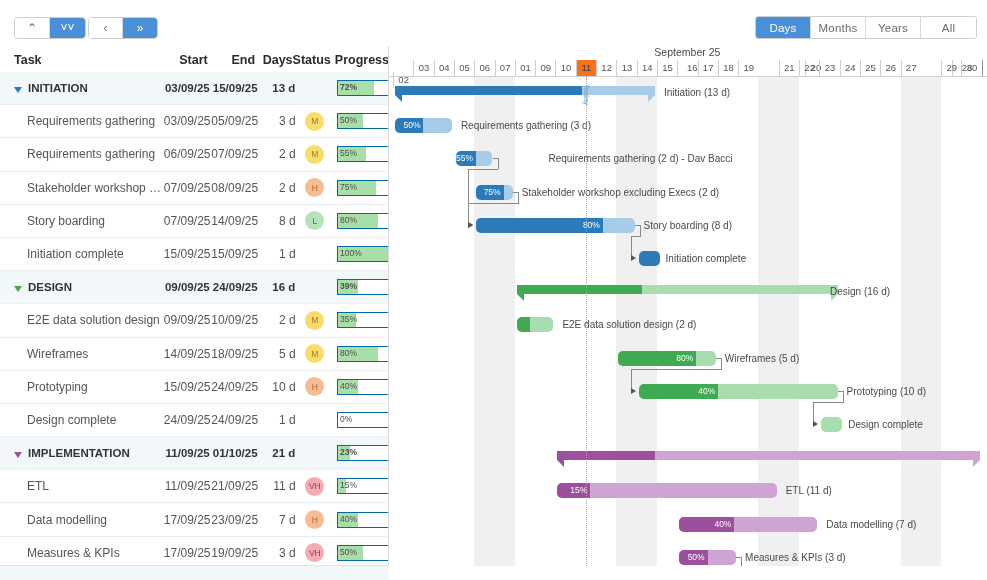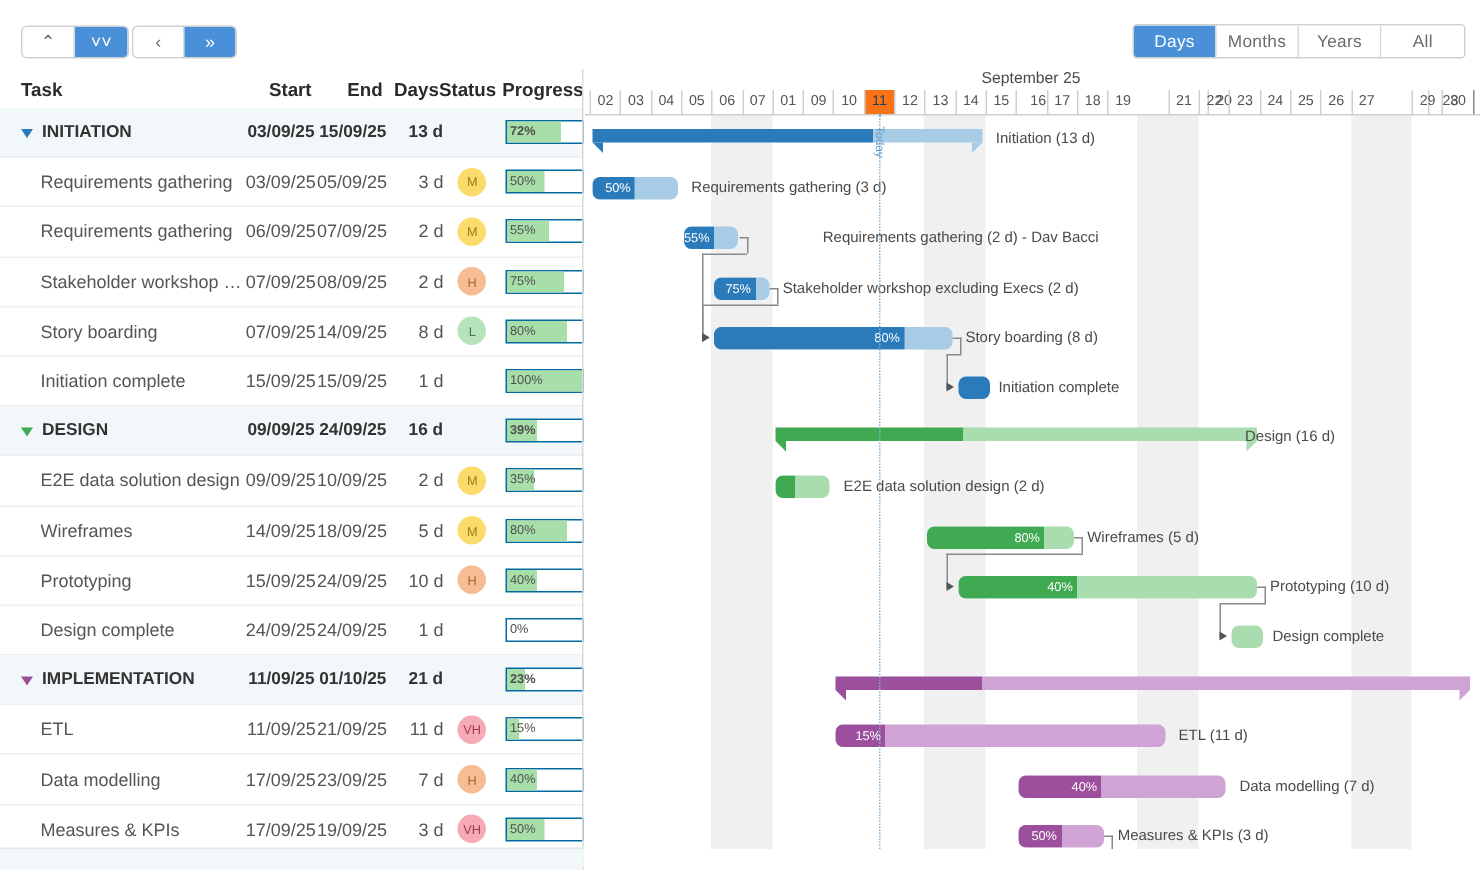--- a/index.html
+++ b/index.html
@@ -388,21 +388,21 @@
 
   <div class="tl">
     <div id="bands">
         <div class="band" style="left: 84.2px; width: 40.6px;"></div>
         <div class="band" style="left: 226.3px; width: 40.6px;"></div>
         <div class="band" style="left: 368.4px; width: 40.6px;"></div>
         <div class="band" style="left: 510.5px; width: 40.6px;"></div>
       </div>
     <div class="tl-month" id="monthlbl" style="left: 3px; width: 588.7px;">September 25</div>
     <div class="tl-days" id="daycells">
-        <div class="dcell" style="left: 3px; width: 20.3px;">02</div>
+        <div class="dcell" style="left: 3px; width: 20.3px; margin-top: 12px;">02</div>
         <div class="dcell" style="left: 23.3px; width: 20.3px;">03</div>
         <div class="dcell" style="left: 43.6px; width: 20.3px;">04</div>
         <div class="dcell" style="left: 63.9px; width: 20.3px;">05</div>
         <div class="dcell" style="left: 84.2px; width: 20.3px;">06</div>
         <div class="dcell" style="left: 104.5px; width: 20.3px;">07</div>
         <div class="dcell" style="left: 124.8px; width: 20.3px;">01</div>
         <div class="dcell" style="left: 145.1px; width: 20.3px;">09</div>
         <div class="dcell" style="left: 165.4px; width: 20.3px;">10</div>
         <div class="dcell today" style="left: 185.7px; width: 20.3px;">11</div>
         <div class="dcell" style="left: 206px; width: 20.3px;">12</div>

